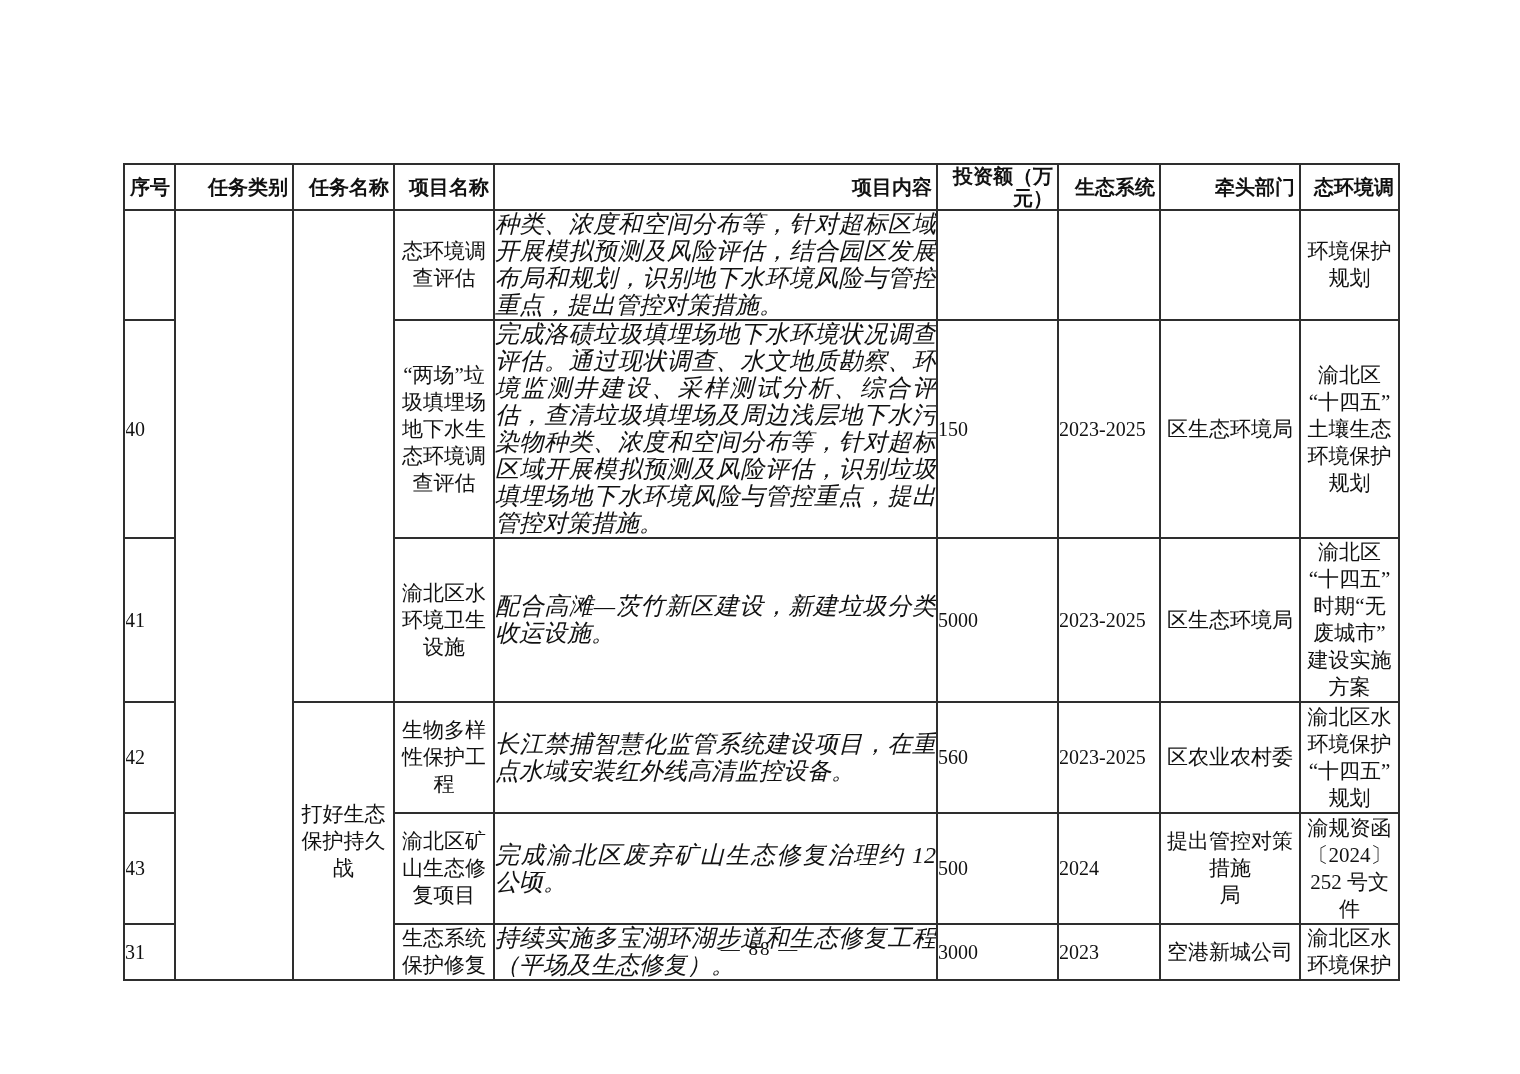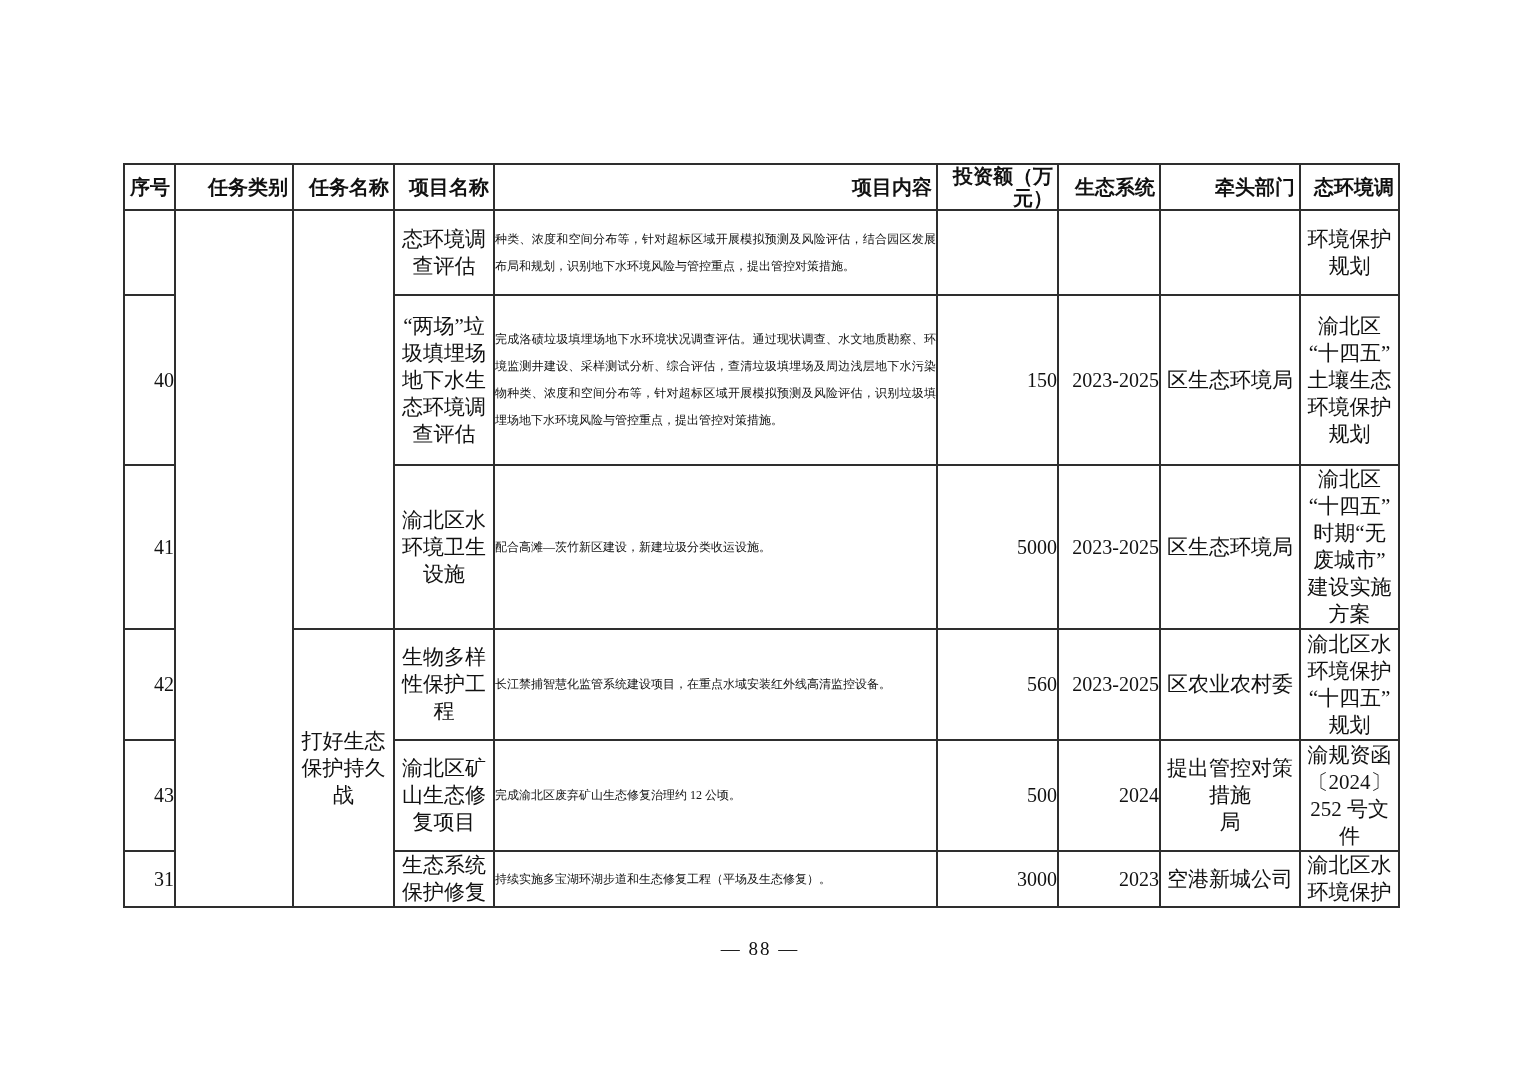--- a/index.html
+++ b/index.html
@@ -40,28 +40,30 @@
     white-space: pre-line;
     padding: 0 4px;
   }
   td.c-center {
     font-size: 21px;
     line-height: 27px;
     text-align: center;
     white-space: pre-line;
   }
   td.c-content {
-    font-size: 12px;
+    font-size: 24px;
     line-height: 27px;
     text-align: justify;
     padding: 0 7px;
+    font-style: italic;
   }
   td.c-num {
     font-size: 20px;
-    text-align: right;
+    text-align: left;
+    border-radius: 16px;
   }
   .footer-page {
     position: absolute;
     left: 0;
     top: 938px;
     width: 1520px;
     text-align: center;
     font-size: 19px;
     letter-spacing: 2px;
     color: #111111;

